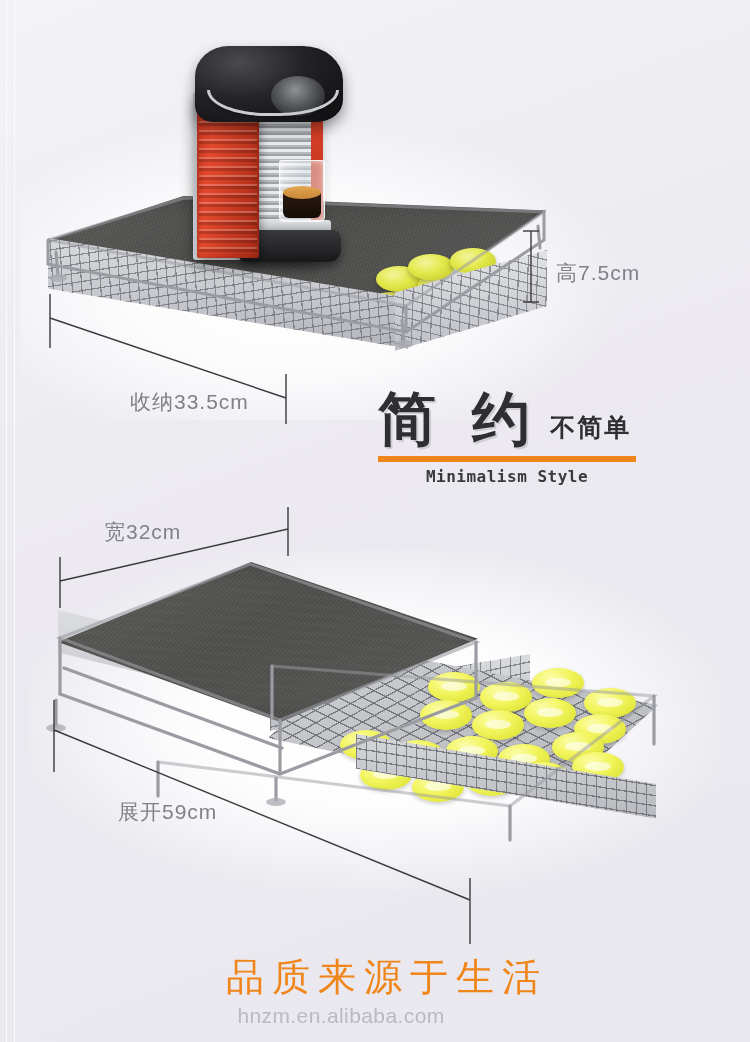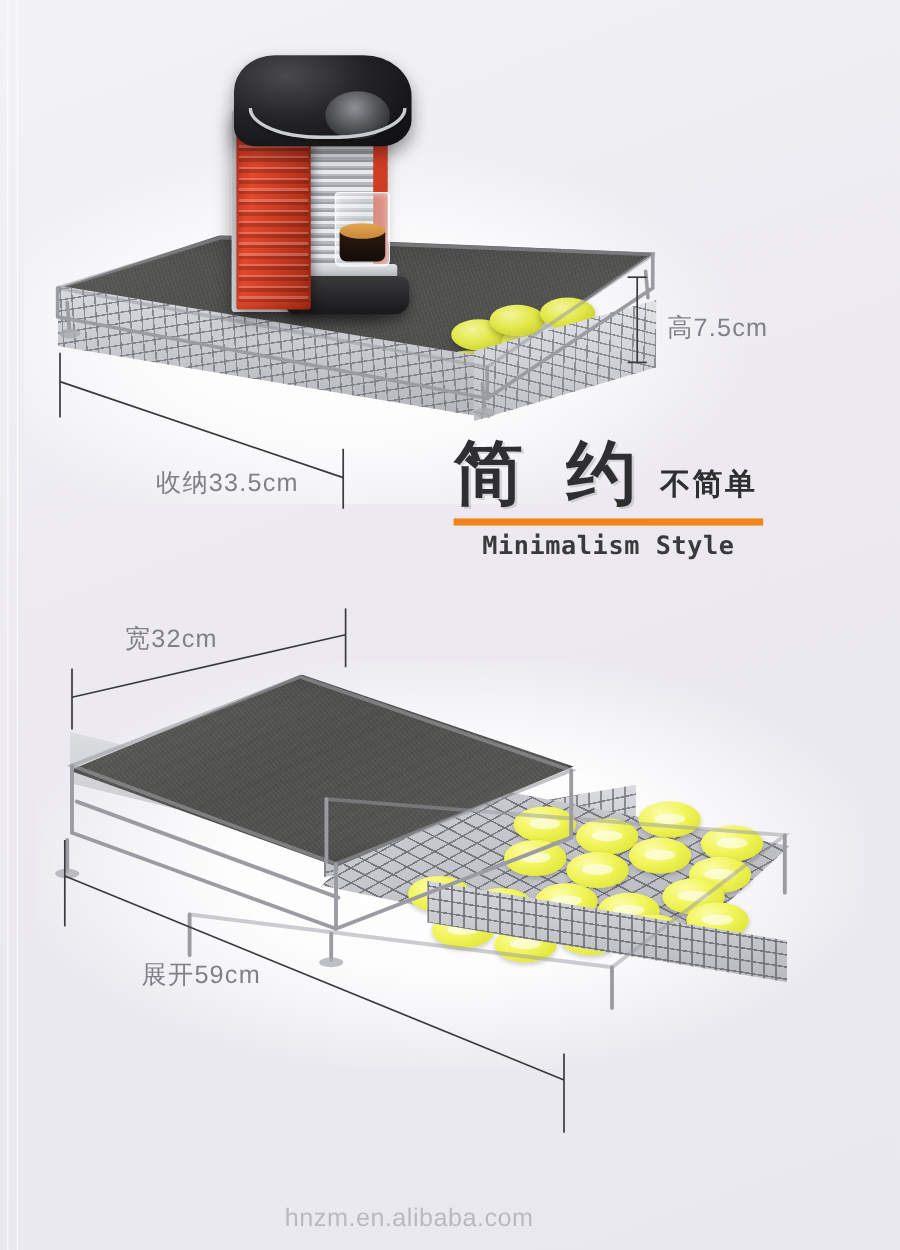--- a/index.html
+++ b/index.html
@@ -227,21 +227,21 @@
     position: absolute;
     left: 4px; top: 32px;
     width: 38px; height: 26px;
     background: linear-gradient(180deg, #2a1a10 0%, #140c07 100%);
     border-radius: 2px 2px 6px 6px;
   }
 
   
   .headline {
     position: absolute;
-    left: 378px; top: 366px;
+    left: 378px; top: 390px;
     width: 290px;
   }
   .hl-main {
     font-size: 58px;
     font-weight: 700;
     letter-spacing: 10px;
     color: #2f2f31;
     line-height: 1;
     text-shadow: 2px 2px 0 rgba(0,0,0,.12);
     display: inline-block;
@@ -260,21 +260,21 @@
   .hl-rule {
     margin-top: 8px;
     width: 258px;
     height: 6px;
     background: #f0851a;
   }
   .hl-en {
     margin-top: 5px;
     width: 258px;
     text-align: center;
-    font-size: 21px;
+    font-size: 16px;
     font-weight: 700;
     letter-spacing: .5px;
     color: #3a3a3c;
     font-family: "DejaVu Sans Mono", "Liberation Mono", monospace;
   }
 
   
   .scene-bottom {
     position: absolute;
     left: 0; top: 520px;
@@ -651,15 +651,16 @@
       <line x1="54" y1="700" x2="54" y2="772"></line>
       <line x1="470" y1="878" x2="470" y2="944"></line>
     </g>
   </svg>
 
   <div class="dim-label" style="left:556px; top:259px;">高7.5cm</div>
   <div class="dim-label" style="left:96px; top:388px;margin-left:34px;">收纳33.5cm</div>
   <div class="dim-label" style="left:104px; top:518px;">宽32cm</div>
   <div class="dim-label" style="left:118px; top:798px;">展开59cm</div>
 
+  <div class="footer-tag">品质来源于生活</div>
   <div class="watermark">hnzm.en.alibaba.com</div>
 
 </div>
 
 </body></html>

